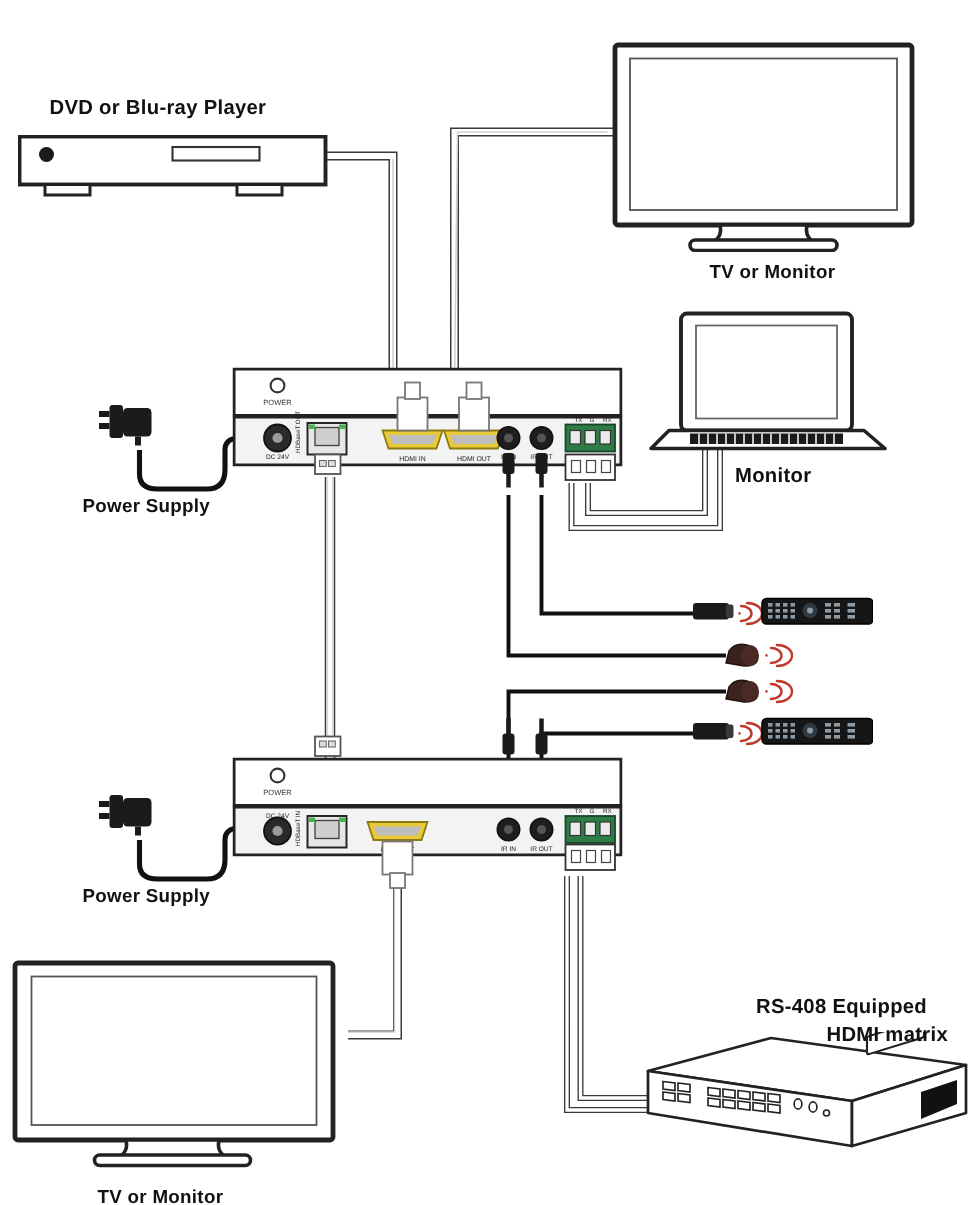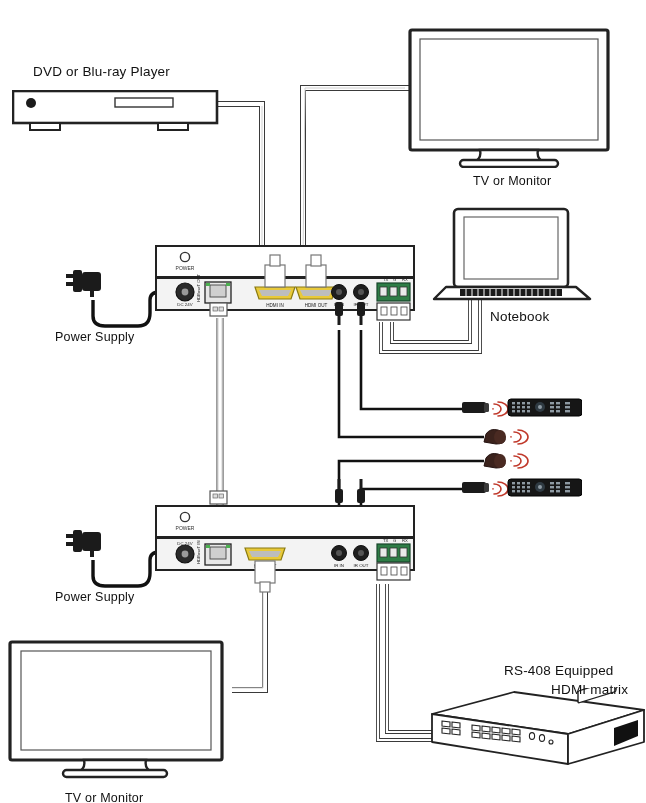--- a/index.html
+++ b/index.html
@@ -4,21 +4,21 @@
 <title>HDBaseT Extender Connection Diagram</title>
 <style>
   html,body{margin:0;padding:0;background:#ffffff;}
   body{
     width:646px;height:803px;position:relative;overflow:hidden;
     font-family:"Liberation Sans","DejaVu Sans",sans-serif;
     color:#111;
   }
   #stage{position:absolute;left:0;top:0;width:646px;height:803px;}
   #wires{position:absolute;left:0;top:0;width:646px;height:803px;}
-  .lbl{position:absolute;font-weight:normal;white-space:nowrap;letter-spacing:.2px;text-align:right;}
+  .lbl{position:absolute;font-weight:bold;white-space:nowrap;letter-spacing:.2px;text-align:right;}
   .lbl-lg{font-size:13.5px;}
   .lbl-md{font-size:12.5px;}
   .node{position:absolute;}
 </style>
 </head>
 <body>
 
 <div id="stage">
 
   <svg id="wires" viewBox="0 0 646 803" xmlns="http://www.w3.org/2000/svg">
@@ -118,21 +118,21 @@
       <g fill="#1b1b1b">
         <rect x="28" y="82" width="102" height="7"></rect>
       </g>
       <g stroke="#ffffff" stroke-width="1">
         <path d="M34,82 L34,89 M40,82 L40,89 M46,82 L46,89 M52,82 L52,89 M58,82 L58,89
                  M64,82 L64,89 M70,82 L70,89 M76,82 L76,89 M82,82 L82,89 M88,82 L88,89
                  M94,82 L94,89 M100,82 L100,89 M106,82 L106,89 M112,82 L112,89 M118,82 L118,89 M124,82 L124,89"></path>
       </g>
     </svg>
   </div>
-  <div class="lbl lbl-lg" style="left:490px;top:309px;">Notebook</div>
+  <div class="lbl lbl-lg" style="left:490px;top:309px;">Monitor</div>
 
   <div class="node" style="left:64px;top:268px;width:46px;height:36px;">
     <svg width="46" height="36" viewBox="0 0 46 36" xmlns="http://www.w3.org/2000/svg">
       <rect x="2" y="6" width="7" height="4" fill="#1b1b1b"></rect>
       <rect x="2" y="14" width="7" height="4" fill="#1b1b1b"></rect>
       <rect x="9" y="2" width="9" height="22" rx="2" fill="#1b1b1b"></rect>
       <rect x="18" y="4" width="19" height="19" rx="3" fill="#1b1b1b"></rect>
       <rect x="26" y="23" width="4" height="6" fill="#1b1b1b"></rect>
     </svg>
   </div>

